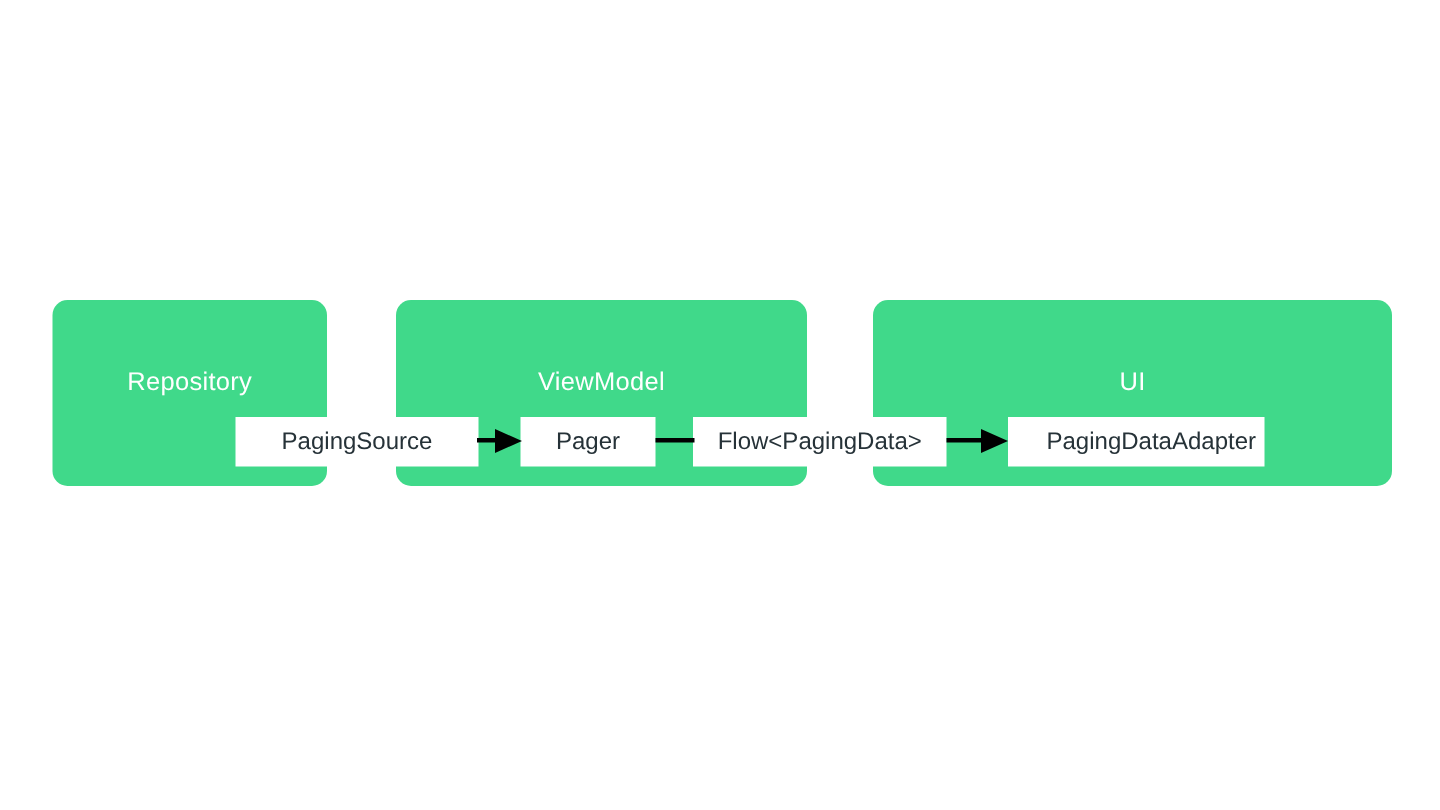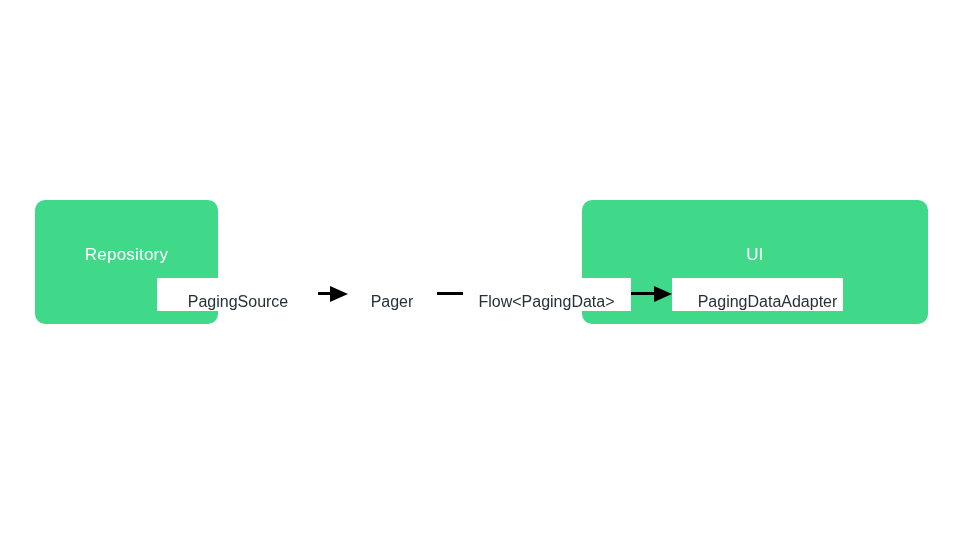--- a/index.html
+++ b/index.html
@@ -37,21 +37,21 @@
     line-height: 20px;
     letter-spacing: 0.2px;
   }
   
   .component {
     position: absolute;
     top: 278px;
     height: 33px;
     background: #ffffff;
     display: flex;
-    align-items: flex-end;
+    align-items: center;
     justify-content: center;
   }
   #comp-paging-source      { left: 157px; width: 162px; }
   #comp-pager              { left: 347px; width: 90px;  }
   #comp-flow               { left: 462px; width: 169px; }
   #comp-adapter            { left: 672px; width: 151px; padding-left: 20px; }
   .component span {
     color: #263238;
     font-size: 16px;
     line-height: 18px;
@@ -81,20 +81,23 @@
 </style>
 </head>
 <body>
 
 <div class="stage">
 
   <div class="layer" id="layer-repository">
     <div class="layer-title">Repository</div>
   </div>
 
+  <div class="layer" id="layer-viewmodel">
+    <div class="layer-title">ViewModel</div>
+  </div>
 
   <div class="layer" id="layer-ui">
     <div class="layer-title">UI</div>
   </div>
 
   <div class="component" id="comp-paging-source">
     <span>PagingSource</span>
   </div>
 
   <div class="component" id="comp-flow">

